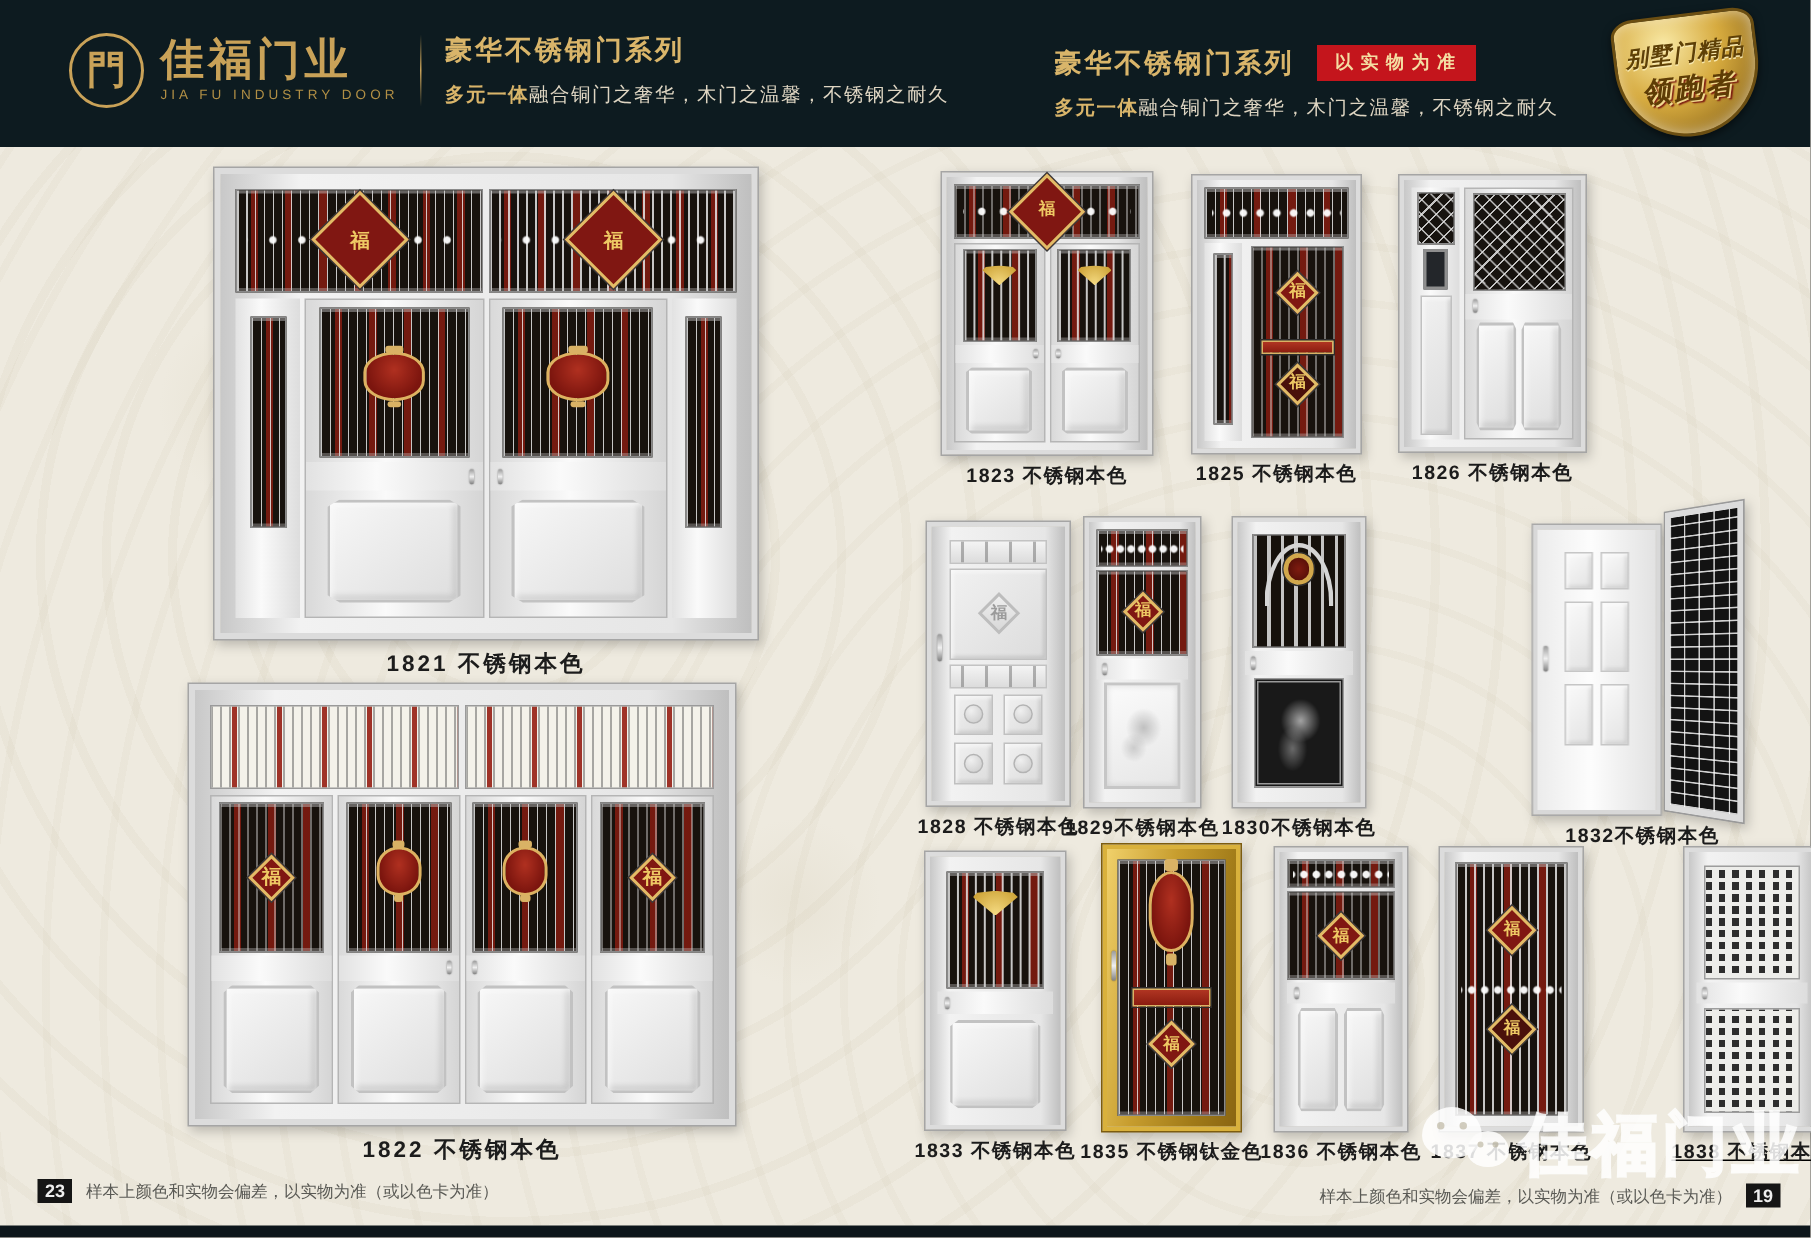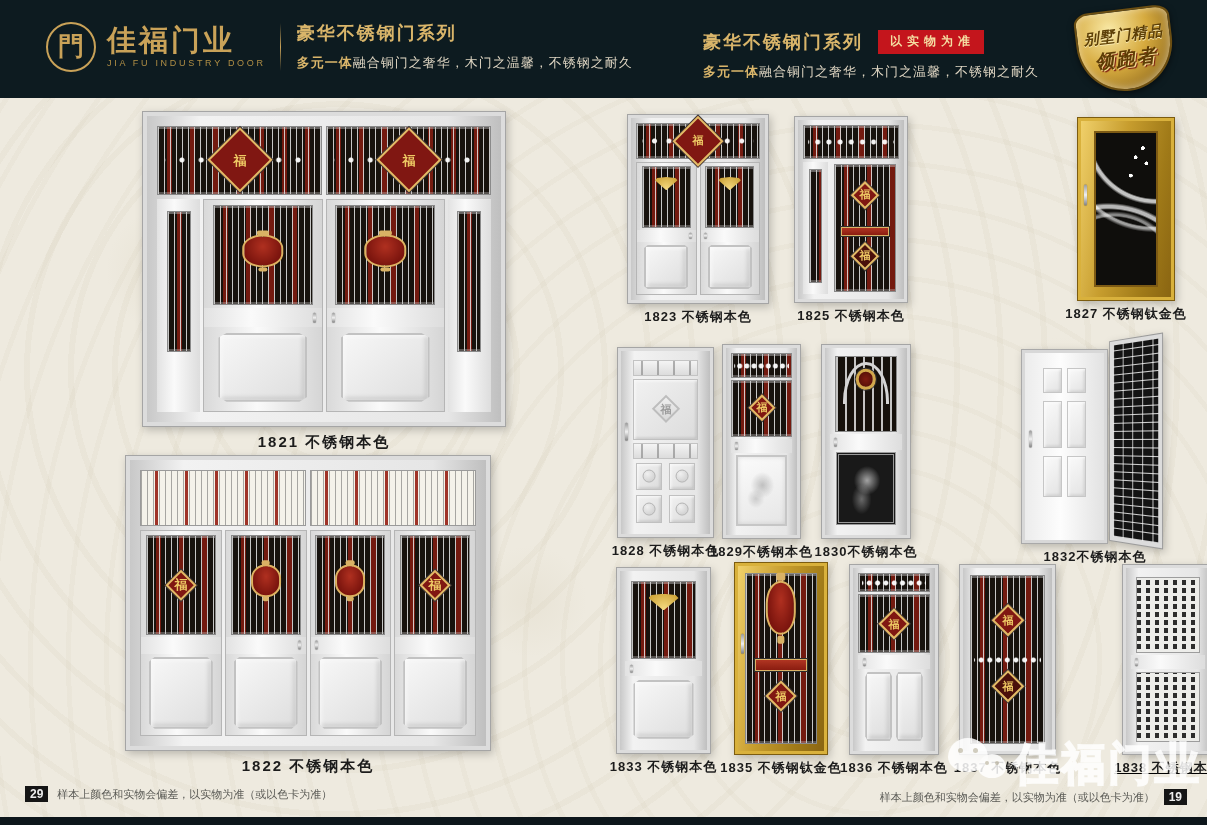--- a/index.html
+++ b/index.html
@@ -210,21 +210,21 @@
     </div>
     <div class="shield">
       <div class="shield-bg"></div>
       <div class="shield-l1">别墅门精品</div>
       <div class="shield-l2">领跑者</div>
     </div>
   </header>
 
   <main class="main" id="main">
     <div class="foot-left">
-      <span class="pgno">29</span>
+      <span class="pgno">23</span>
       <span class="fnote">样本上颜色和实物会偏差，以实物为准（或以色卡为准）</span>
     </div>
     <div class="foot-right">
       <span class="fnote">样本上颜色和实物会偏差，以实物为准（或以色卡为准）</span>
       <span class="pgno">19</span>
     </div>
     <div class="wm">
       <div class="wm-icon">
           <div class="b1"></div>
           <div class="b2"></div>
@@ -372,28 +372,43 @@
                 <div class="redband" style="left:10%;right:10%;top:49%;height:6%"></div>
                 <div class="fu dk" style="top:72%">
                   <span class="fuc">福</span>
                 </div>
               </div>
   </div>
           </div>
         </div>
         <div class="door-label">1825 不锈钢本色</div>
       </div>
-      <div class="door-card" style="left: 1078px; top: 20px; width: 96px; height: 205px;">
-        <div class="door-visual">
-          <div class="door goldframe">
-  <div class="ornate" style="flex:1;margin:6% 10%"></div>
-  <div class="hdl" style="left:3%;top:42%;height:12%"></div>
-          </div>
-        </div>
-        <div class="door-label">1827 不锈钢钛金色</div>
+      <div class="door-card" style="left: 933px; top: 19px; width: 124px; height: 207px;">
+        <div class="door-visual">
+          <div class="door">
+  <div class="row" style="flex:1;gap:3px">
+    <div class="steel" style="width:30%;display:flex;flex-direction:column">
+      <div class="xgrid" style="height:20%;margin:8% 12% 0"></div>
+      <div style="height:14%;margin:8% 26% 0;background:#23262a;border:2px solid #8e8e8e"></div>
+      <div class="embsq" style="flex:1;margin:12% 18% 8%"></div>
+    </div>
+    <div class="leaf">
+      <div class="xgrid" style="height:38%;margin:4% 6% 0"></div>
+      <div class="steel" style="height:10%;margin-top:3%">
+                  <div class="hdl" style="left:7%"></div>
+                </div>
+      <div class="row" style="flex:1;gap:6%;margin:3% 10% 7%">
+                  <div class="emb" style="flex:1"></div>
+                  <div class="emb" style="flex:1"></div>
+                </div>
+    </div>
+  </div>
+          </div>
+        </div>
+        <div class="door-label">1826 不锈钢本色</div>
       </div>
       <div class="door-card" style="left: 618px; top: 250px; width: 95px; height: 212px;">
         <div class="door-visual">
           <div class="door">
   <div class="chev" style="height:8%;margin:5% 9% 0"></div>
   <div class="embsq" style="height:34%;margin:4% 9% 0">
               <div class="fu sil" style="">
                 <span class="fuc">福</span>
               </div>
             </div>

